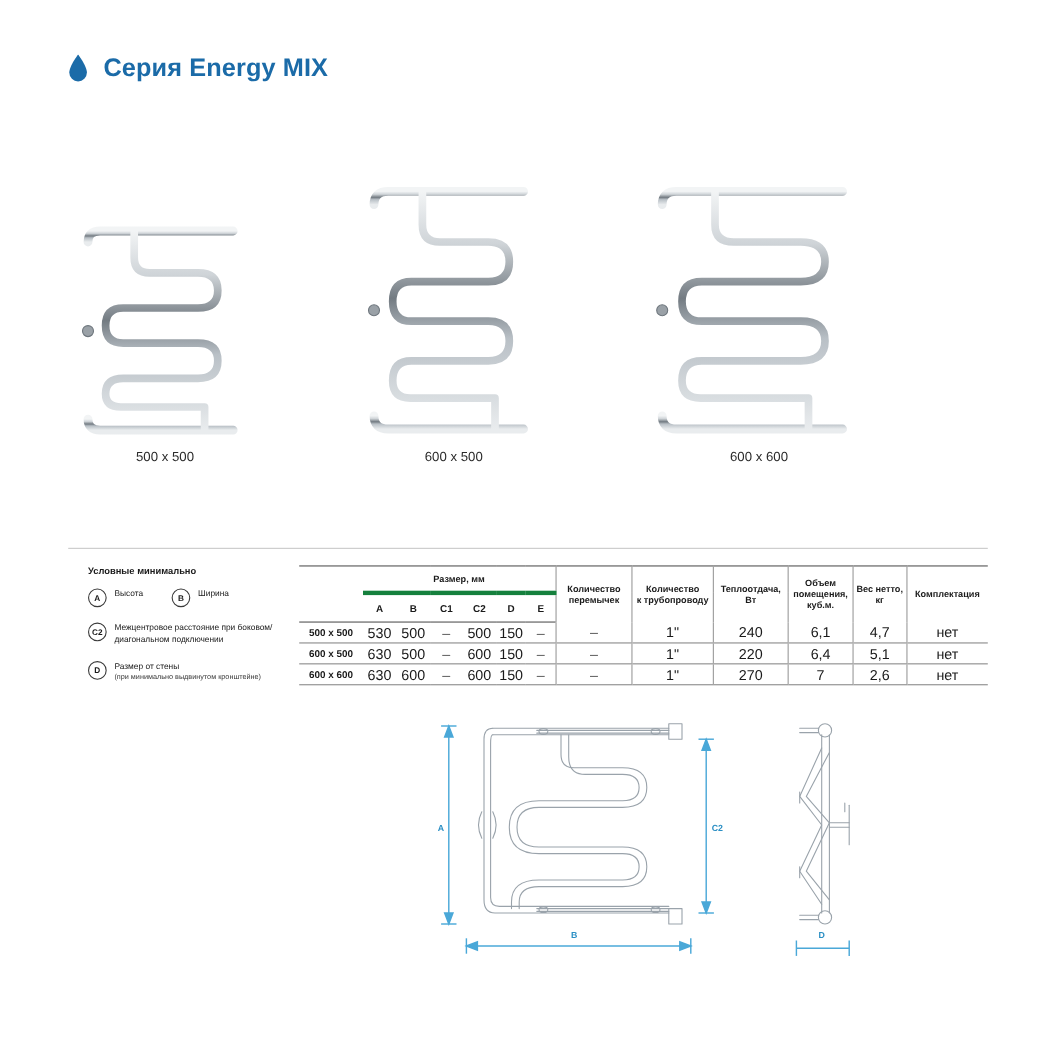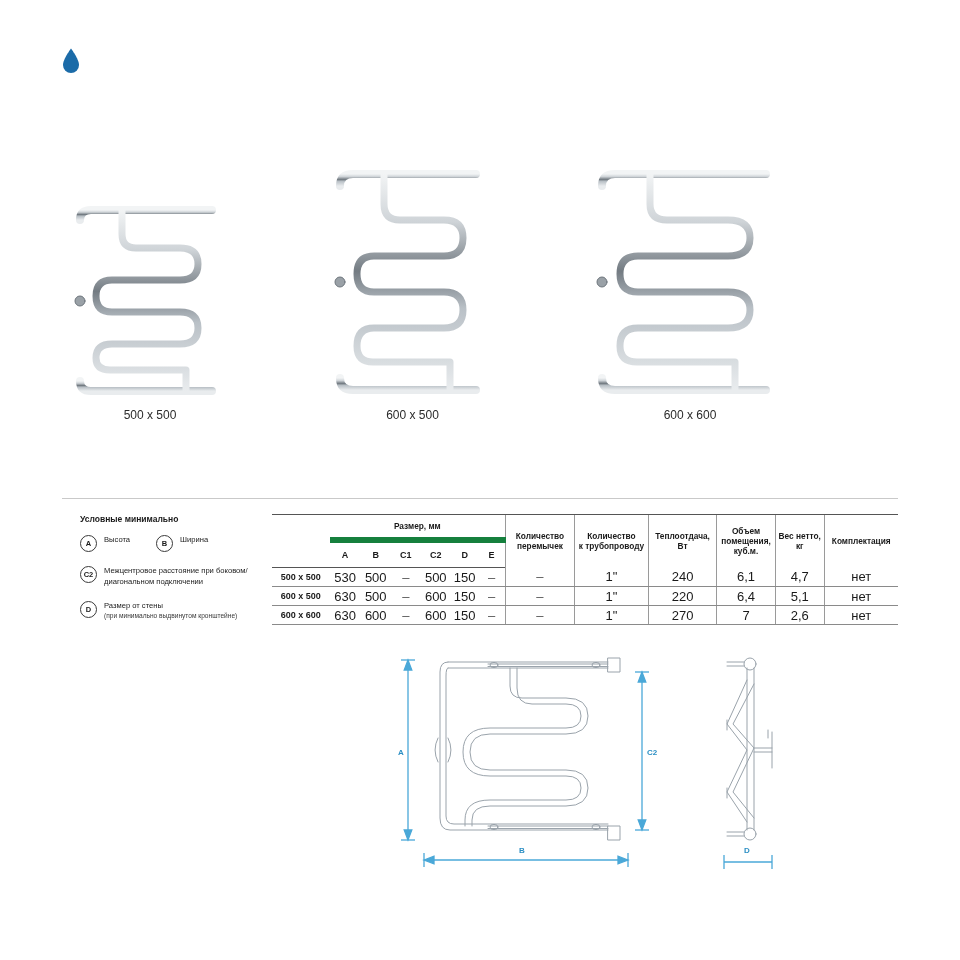--- a/index.html
+++ b/index.html
@@ -54,21 +54,21 @@
   .legend-text{ font-size:7.6px; color:#1a1a1a; margin-left:7px; line-height:1.42; }
   .legend-text .sub{ font-size:6.6px; color:#3a3a3a; display:block; }
   .legend-item{ display:flex; align-items:flex-start; }
 
   
   .spec-table{ position:absolute; left:272px; top:514px; width:626px; }
   table{ border-collapse:collapse; width:100%; font-size:8px; }
   th,td{ padding:0; text-align:center; vertical-align:middle; color:#1a1a1a; }
   thead tr.grp th{ height:22px; font-size:8.3px; font-weight:bold; }
   thead tr.sub th{ height:24px; font-size:9px; font-weight:bold; }
-  thead tr.grp th.size-grp{ border-bottom:6px solid #15803d; }
+  thead tr.grp th.size-grp{ border-bottom:4px solid #15803d; }
   thead tr.grp th.tall{ font-weight:bold; font-size:8.3px; line-height:1.25; }
   .hdr-top{ border-top:1px solid #555; }
   .hdr-bot{ border-bottom:1px solid #555; }
   tbody tr{ height:19px; }
   tbody td{ font-size:13px; border-bottom:1px solid #8a8a8a; }
   tbody td.model{ font-weight:bold; font-size:9px; text-align:center; }
   .vsep{ border-left:1px solid #9a9a9a; }
   .dash{ color:#555; }
 
   
@@ -77,20 +77,21 @@
     position:absolute; font-size:8px; font-weight:bold; color:#2b8fc4;
   }
 </style>
 </head>
 <body>
 
 <div class="header">
   <svg class="drop-icon" viewBox="0 0 18 26">
     <path d="M9 0.5 C9 0.5 1 11 1 17 A8 8 0 0 0 17 17 C17 11 9 0.5 9 0.5 Z" fill="#1b6ba8"></path>
   </svg>
+  <div class="series-title">Серия Energy MIX</div>
 </div>
 
 <div class="gallery">
 
   <div class="product" id="prod0">
     <svg class="photo" width="180" height="205" viewBox="0 0 180 205">
       <defs>
         <linearGradient id="chr1" x1="0" y1="0" x2="0" y2="1">
           <stop offset="0%" stop-color="#f2f4f5"></stop>
           <stop offset="22%" stop-color="#cfd4d8"></stop>

